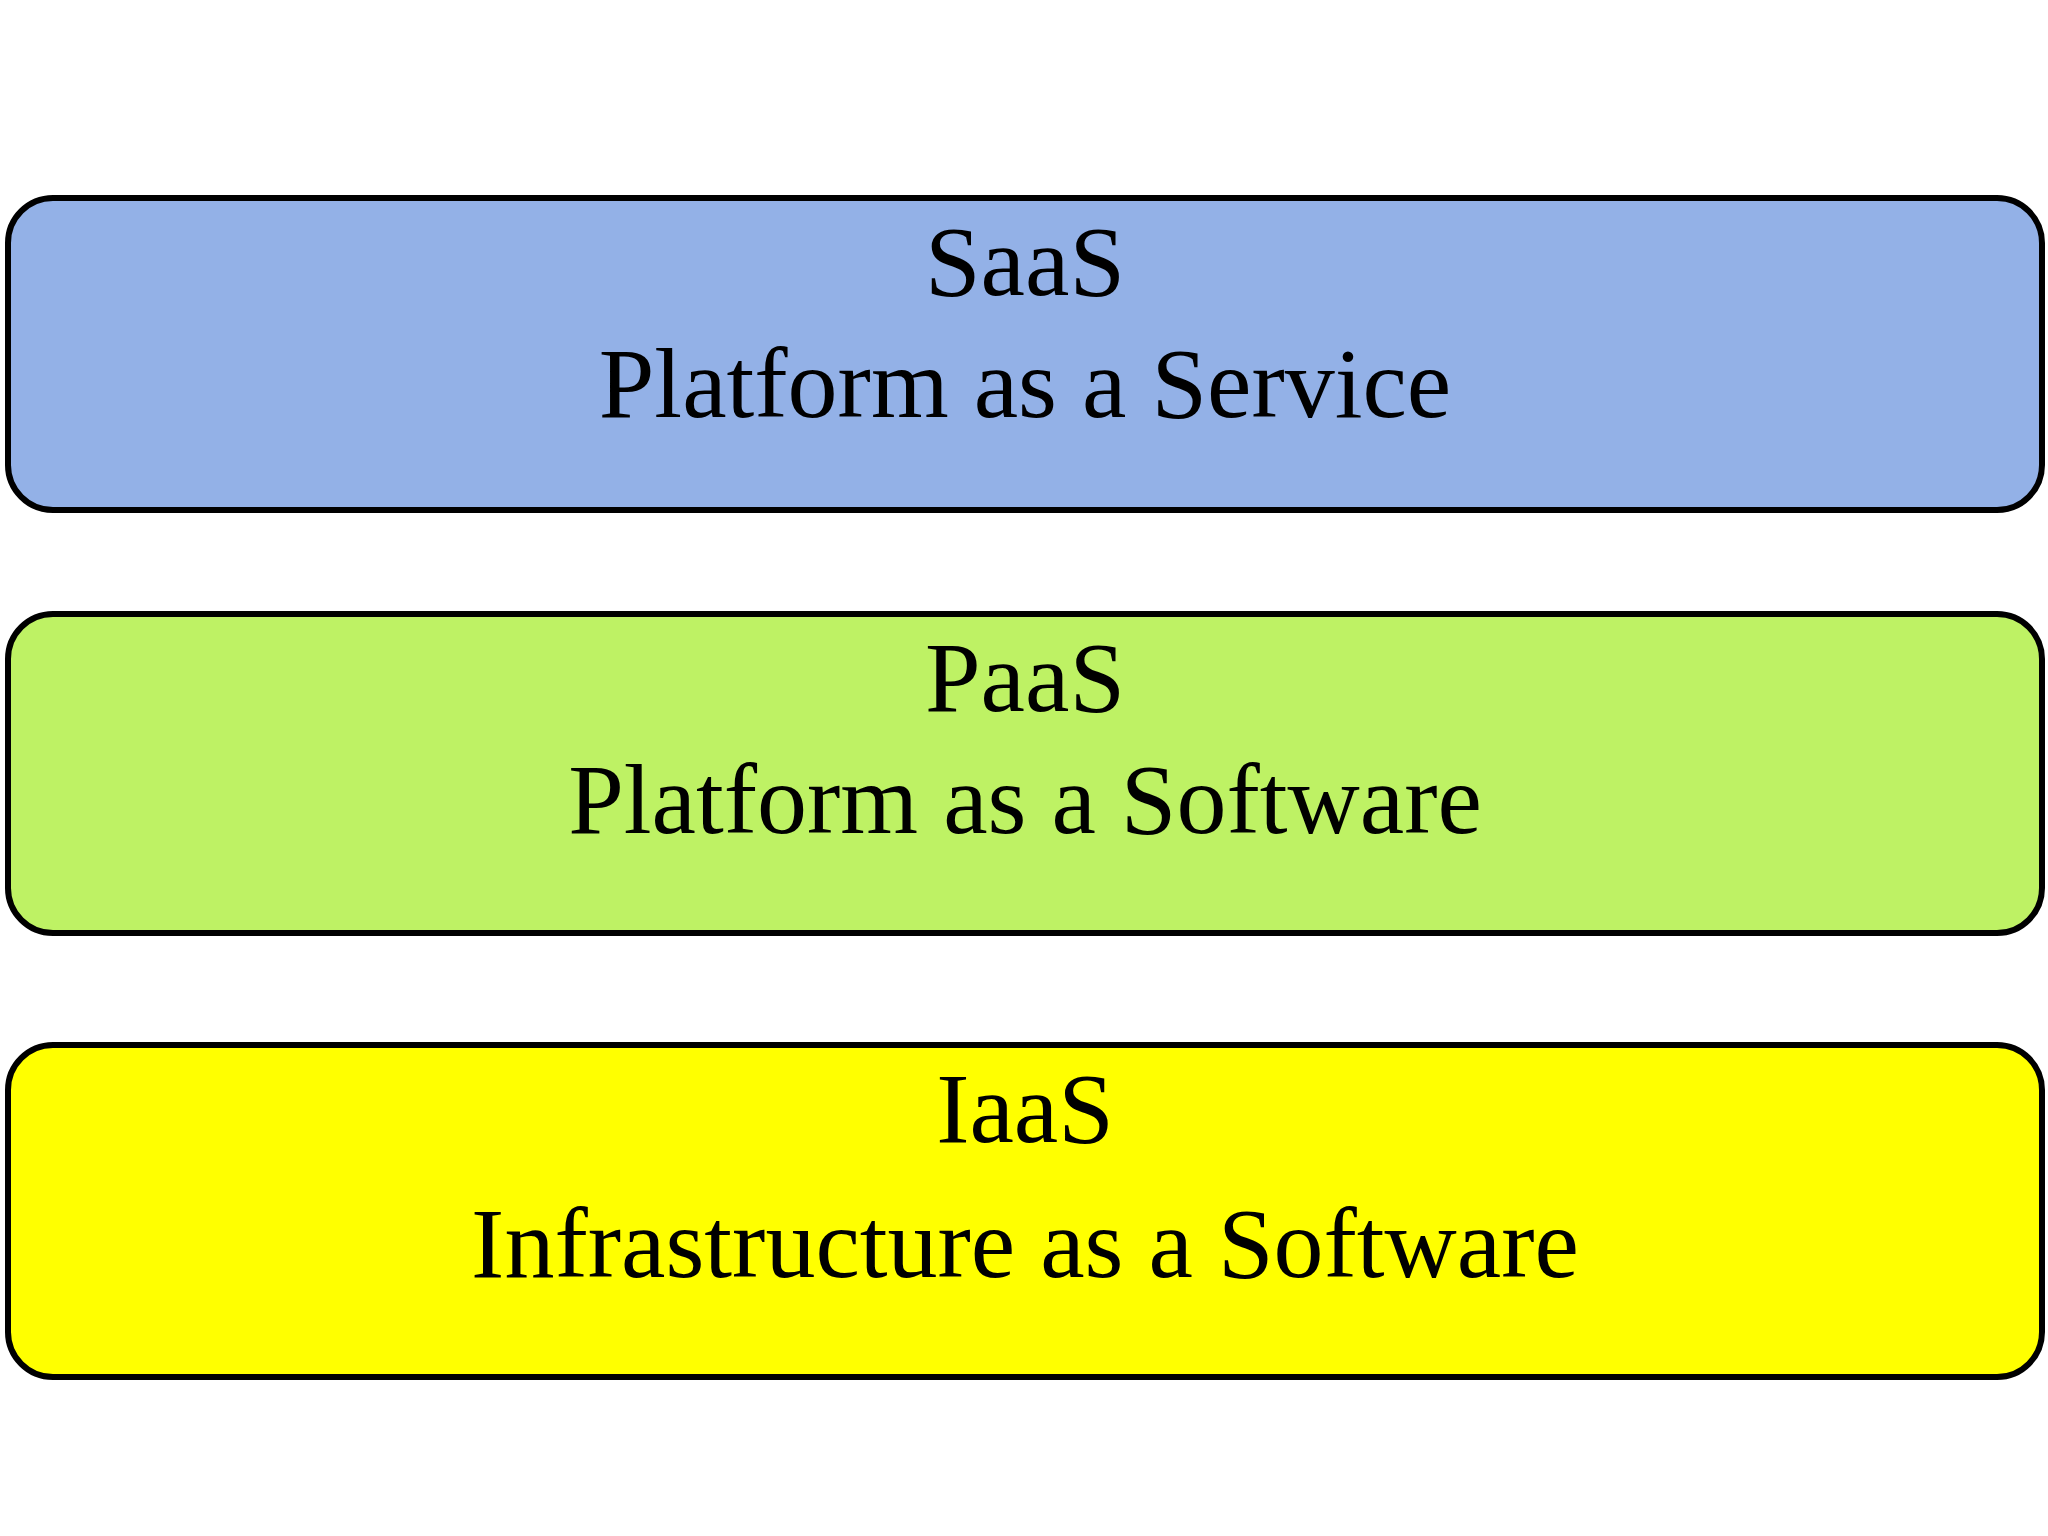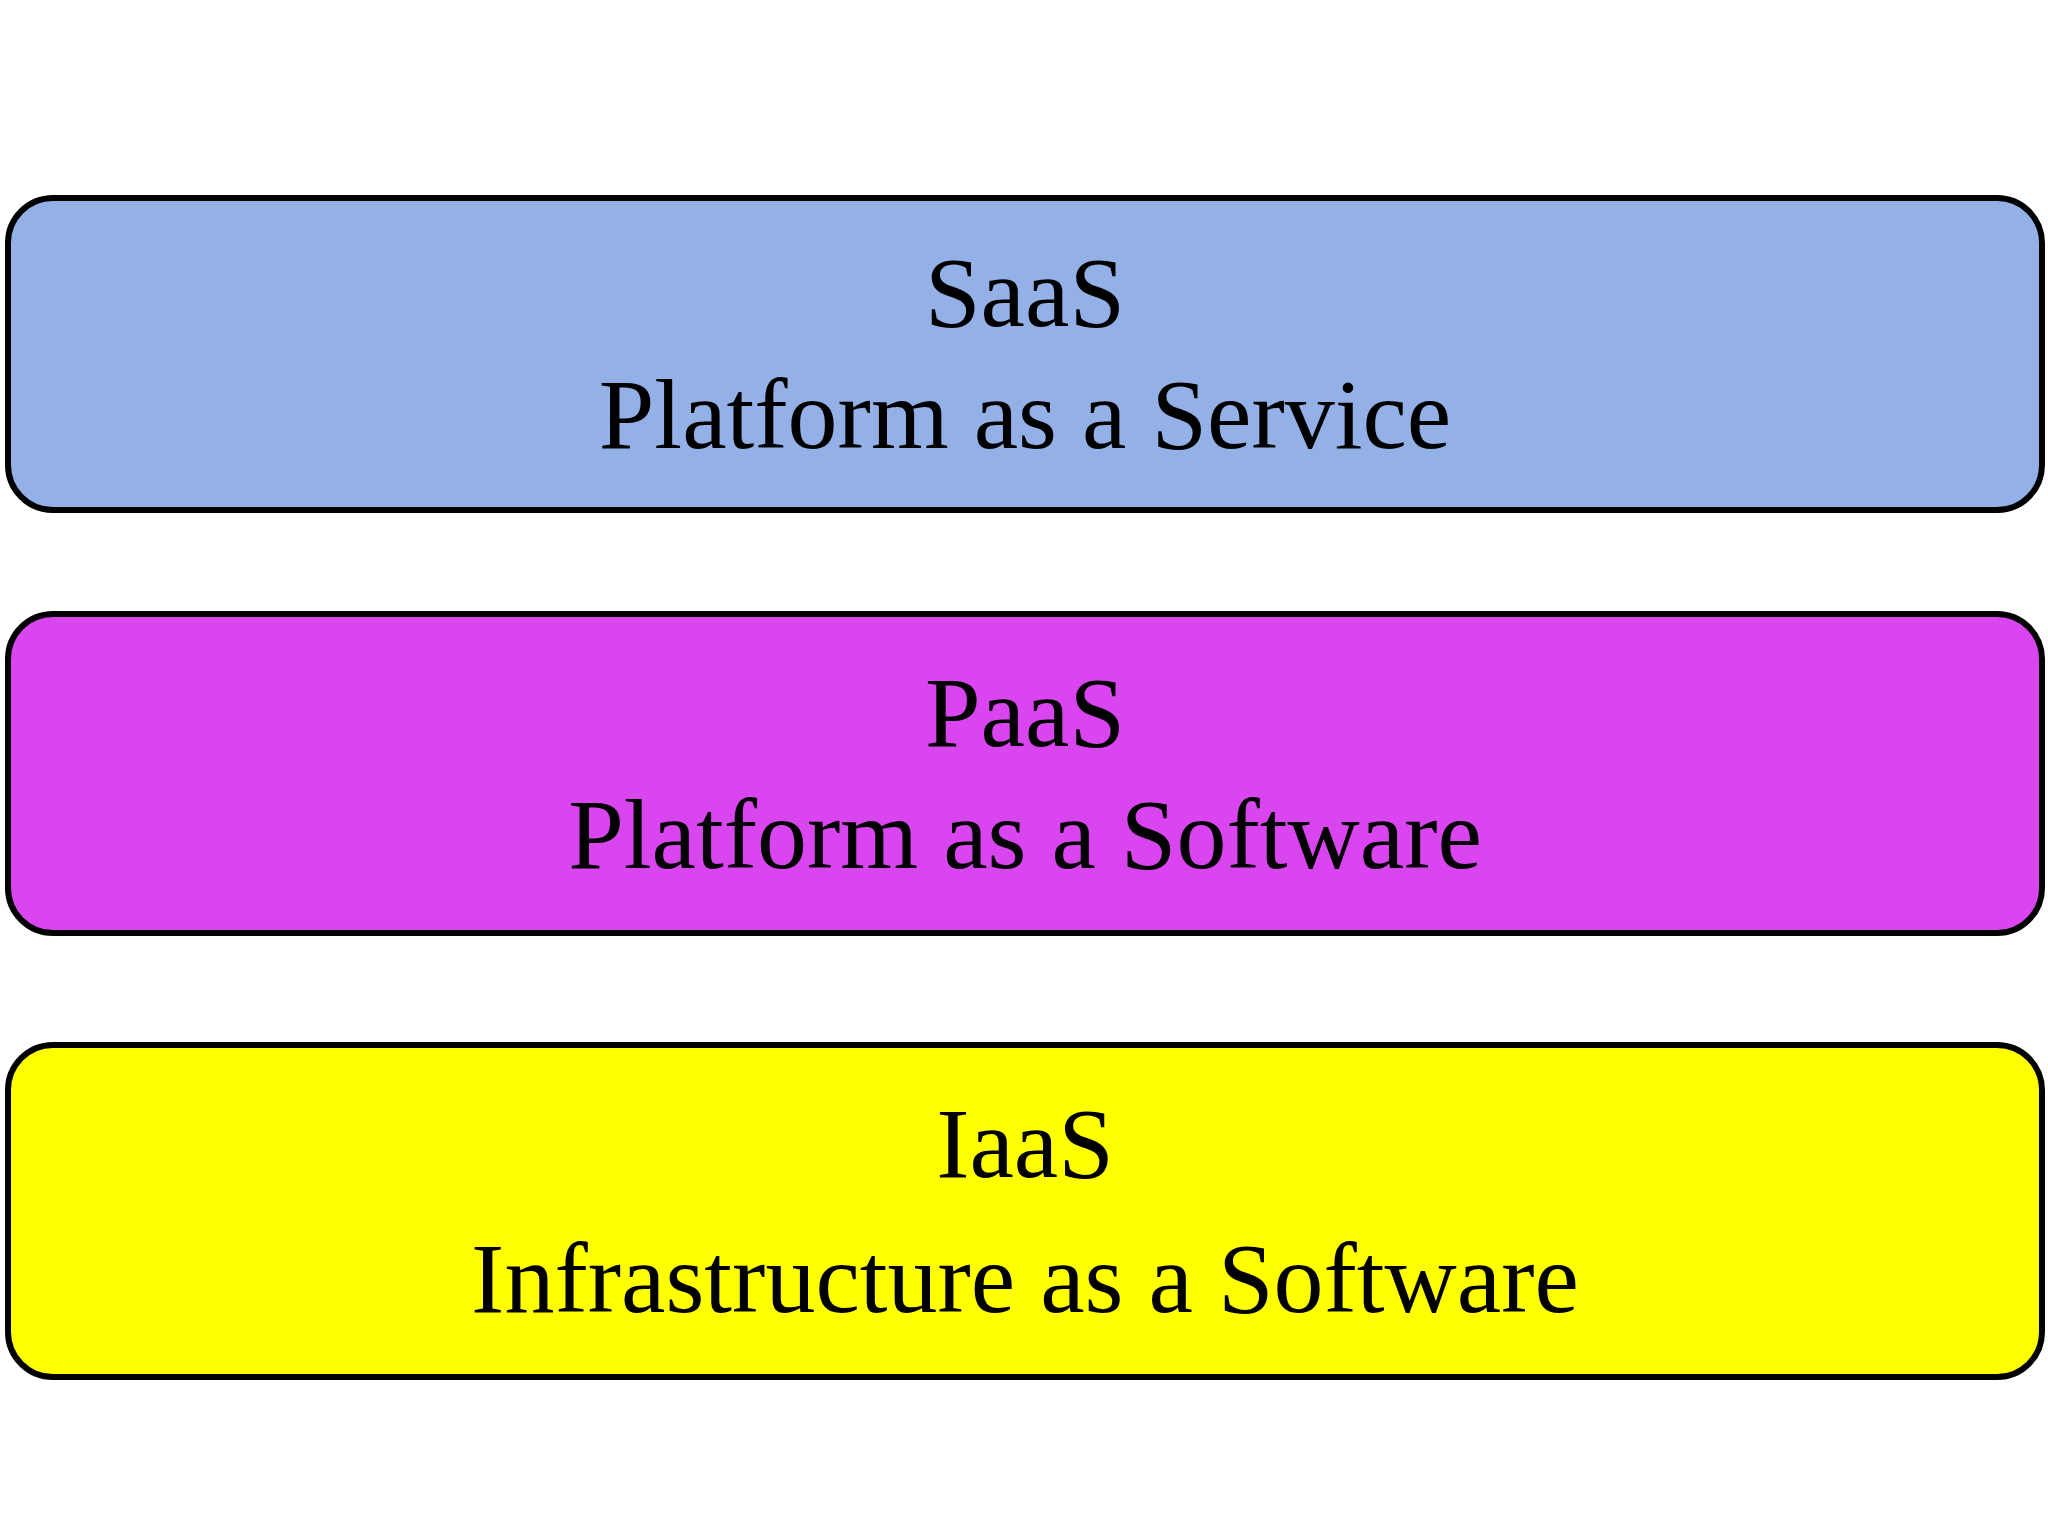--- a/index.html
+++ b/index.html
@@ -22,21 +22,20 @@
   .band {
     position: absolute;
     left: 5px;
     width: 2040px;
     box-sizing: border-box;
     border: 6px solid #000000;
     border-radius: 48px;
     display: flex;
     flex-direction: column;
     align-items: center;
-    justify-content: center;
     text-align: center;
   }
   .band .abbr,
   .band .label {
     font-size: 100px;
     line-height: 122px;
     color: #000000;
     white-space: nowrap;
   }
   #band-saas { top: 195px; height: 318px; }
@@ -46,21 +45,21 @@
 </head>
 <body>
 
 <div class="canvas">
 
   <div class="band" id="band-saas" style="background-color: rgb(147, 177, 231);">
     <div class="abbr">SaaS</div>
     <div class="label">Platform as a Service</div>
   </div>
 
-  <div class="band" id="band-paas" style="background-color: #d946ef;">
+  <div class="band" id="band-paas" style="background-color: #bef264;">
     <div class="abbr">PaaS</div>
     <div class="label">Platform as a Software</div>
   </div>
 
   <div class="band" id="band-iaas" style="background-color: rgb(255, 255, 0);">
     <div class="abbr">IaaS</div>
     <div class="label">Infrastructure as a Software</div>
   </div>
 
 </div>

